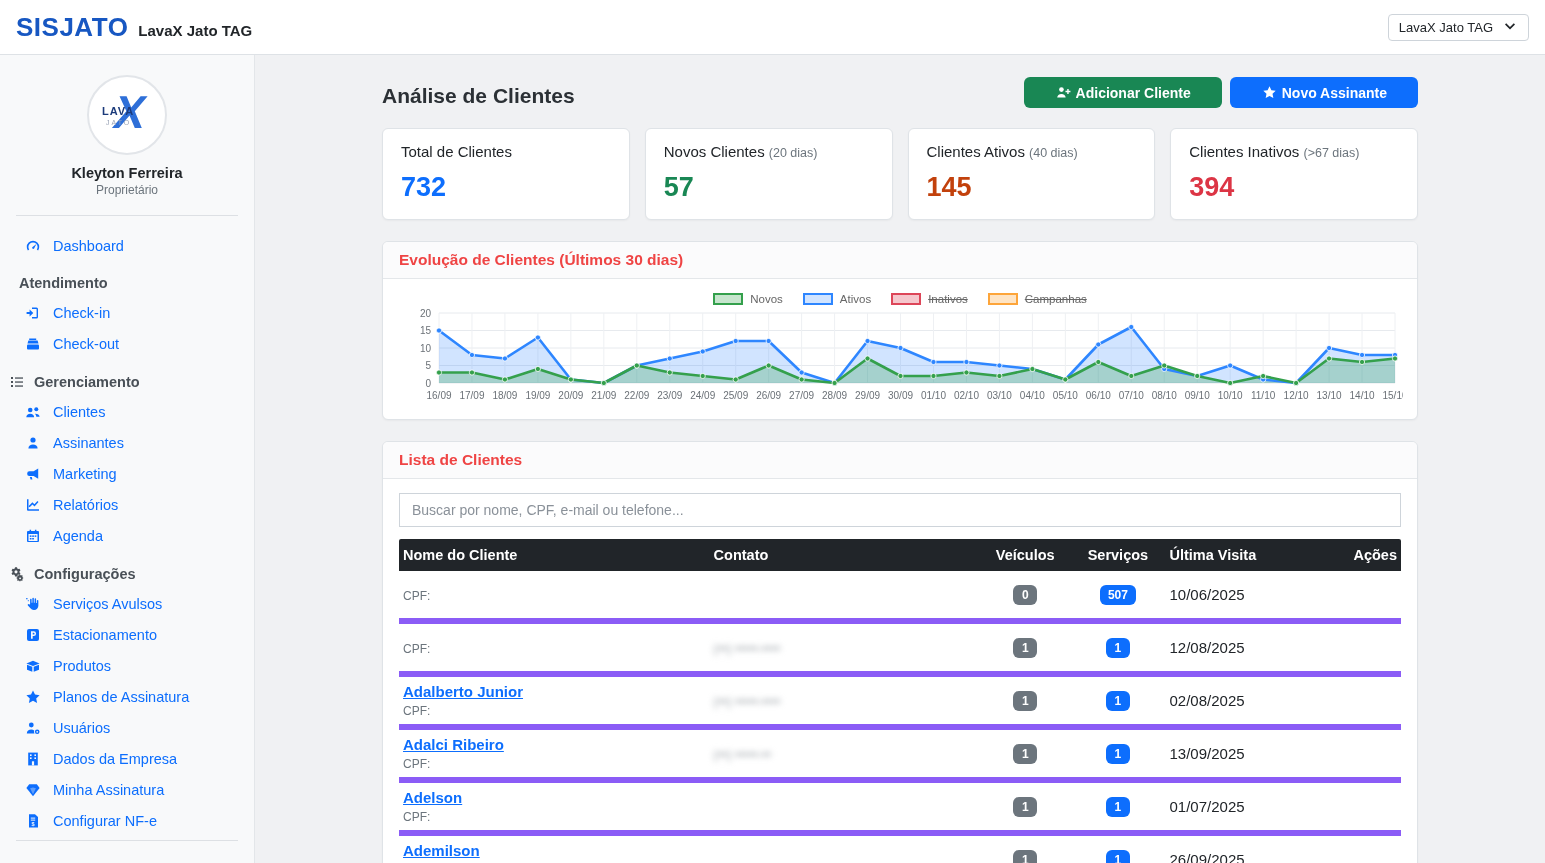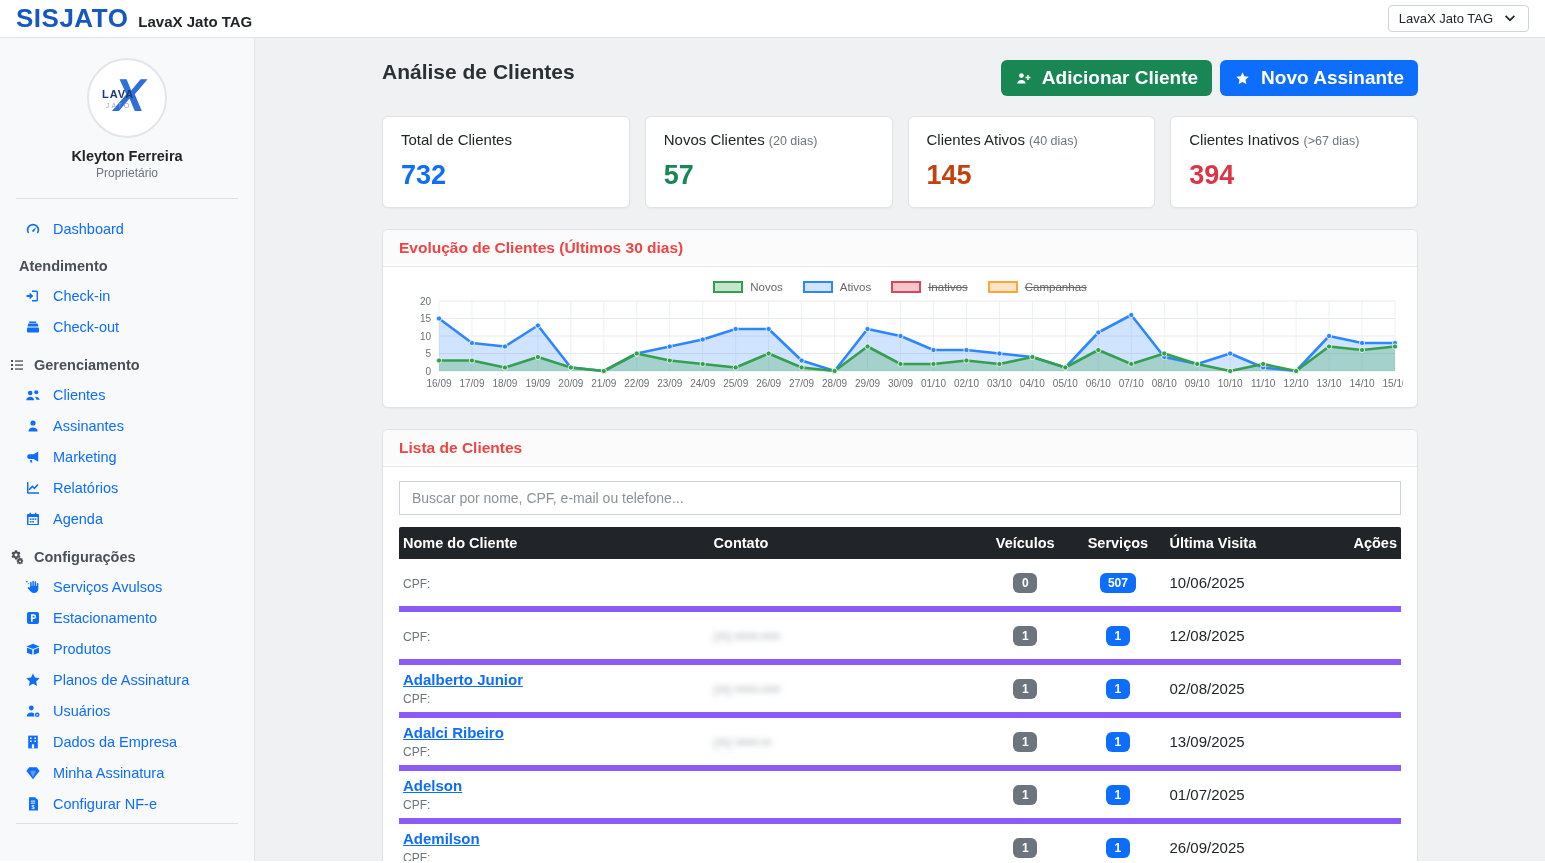--- a/index.html
+++ b/index.html
@@ -1,20 +1,20 @@
 <!DOCTYPE html>
 <html><head>
 <meta charset="utf-8">
 <style>
   * { margin:0; padding:0; box-sizing:border-box; }
   html,body { width:1545px; height:863px; overflow:hidden;
     font-family:"Liberation Sans", sans-serif; background:#fff; color:#212529; }
 
   
-  .topbar { height:38px; background:#fff; border-bottom:1px solid #dee2e6;
+  .topbar { height:55px; background:#fff; border-bottom:1px solid #dee2e6;
     display:flex; align-items:center; justify-content:space-between; padding:0 16px; }
   .brand { display:flex; align-items:baseline; gap:10px; }
   .logo { font-size:26px; font-weight:bold; color:#1757c2; letter-spacing:.5px; }
   .company { font-size:15px; font-weight:bold; color:#212529; }
   .branch-select { display:flex; align-items:center; gap:8px; border:1px solid #ced4da;
     border-radius:4px; padding:4px 10px; font-size:13px; background:#fff; cursor:pointer; }
   .branch-select svg { width:12px; height:12px; fill:#495057; }
 
   
   .layout { display:flex; height:823px; }
@@ -42,25 +42,25 @@
   .nav-heading { display:flex; align-items:center; gap:9px; padding:14px 8px 6px;
     font-size:14.5px; font-weight:bold; color:#495057; }
   .nav-heading .icn { color:#495057; }
   .nav-item { display:flex; align-items:center; gap:12px; padding:7px 24px;
     font-size:14.5px; color:#0d6efd; cursor:pointer; }
   .icn { width:17px; height:17px; display:inline-flex; align-items:center;
     justify-content:center; flex:none; }
   .icn svg { width:16px; height:16px; fill:currentColor; }
 
   
-  .page-head { display:flex; align-items:flex-start; justify-content:space-between; }
+  .page-head { display:flex; align-items:flex-end; justify-content:space-between; }
   .page-title { font-size:21px; font-weight:bold; color:#2b3035; }
   .actions { display:flex; gap:8px; }
-  .btn { display:inline-flex; align-items:center; gap:10px; border:none; border-radius:6px;
-    color:#fff; font-size:19px; font-weight:bold; padding:7px 14px; cursor:pointer;
+  .btn { display:inline-flex; align-items:center; gap:4px; border:none; border-radius:6px;
+    color:#fff; font-size:14px; font-weight:bold; padding:7px 31px; cursor:pointer;
     font-family:inherit; }
   .btn .icn svg { width:15px; height:15px; }
 
   
   .stats { display:flex; gap:15px; margin-top:20px; }
   .stat-card { flex:1; background:#fff; border:1px solid #dfe3e7; border-radius:6px;
     padding:14px 18px 16px; box-shadow:0 1px 2px rgba(0,0,0,.04); }
   .stat-label { font-size:15px; color:#212529; }
   .stat-sub { font-size:12.5px; color:#6c757d; }
   .stat-value { font-size:27px; font-weight:bold; margin-top:12px; }

